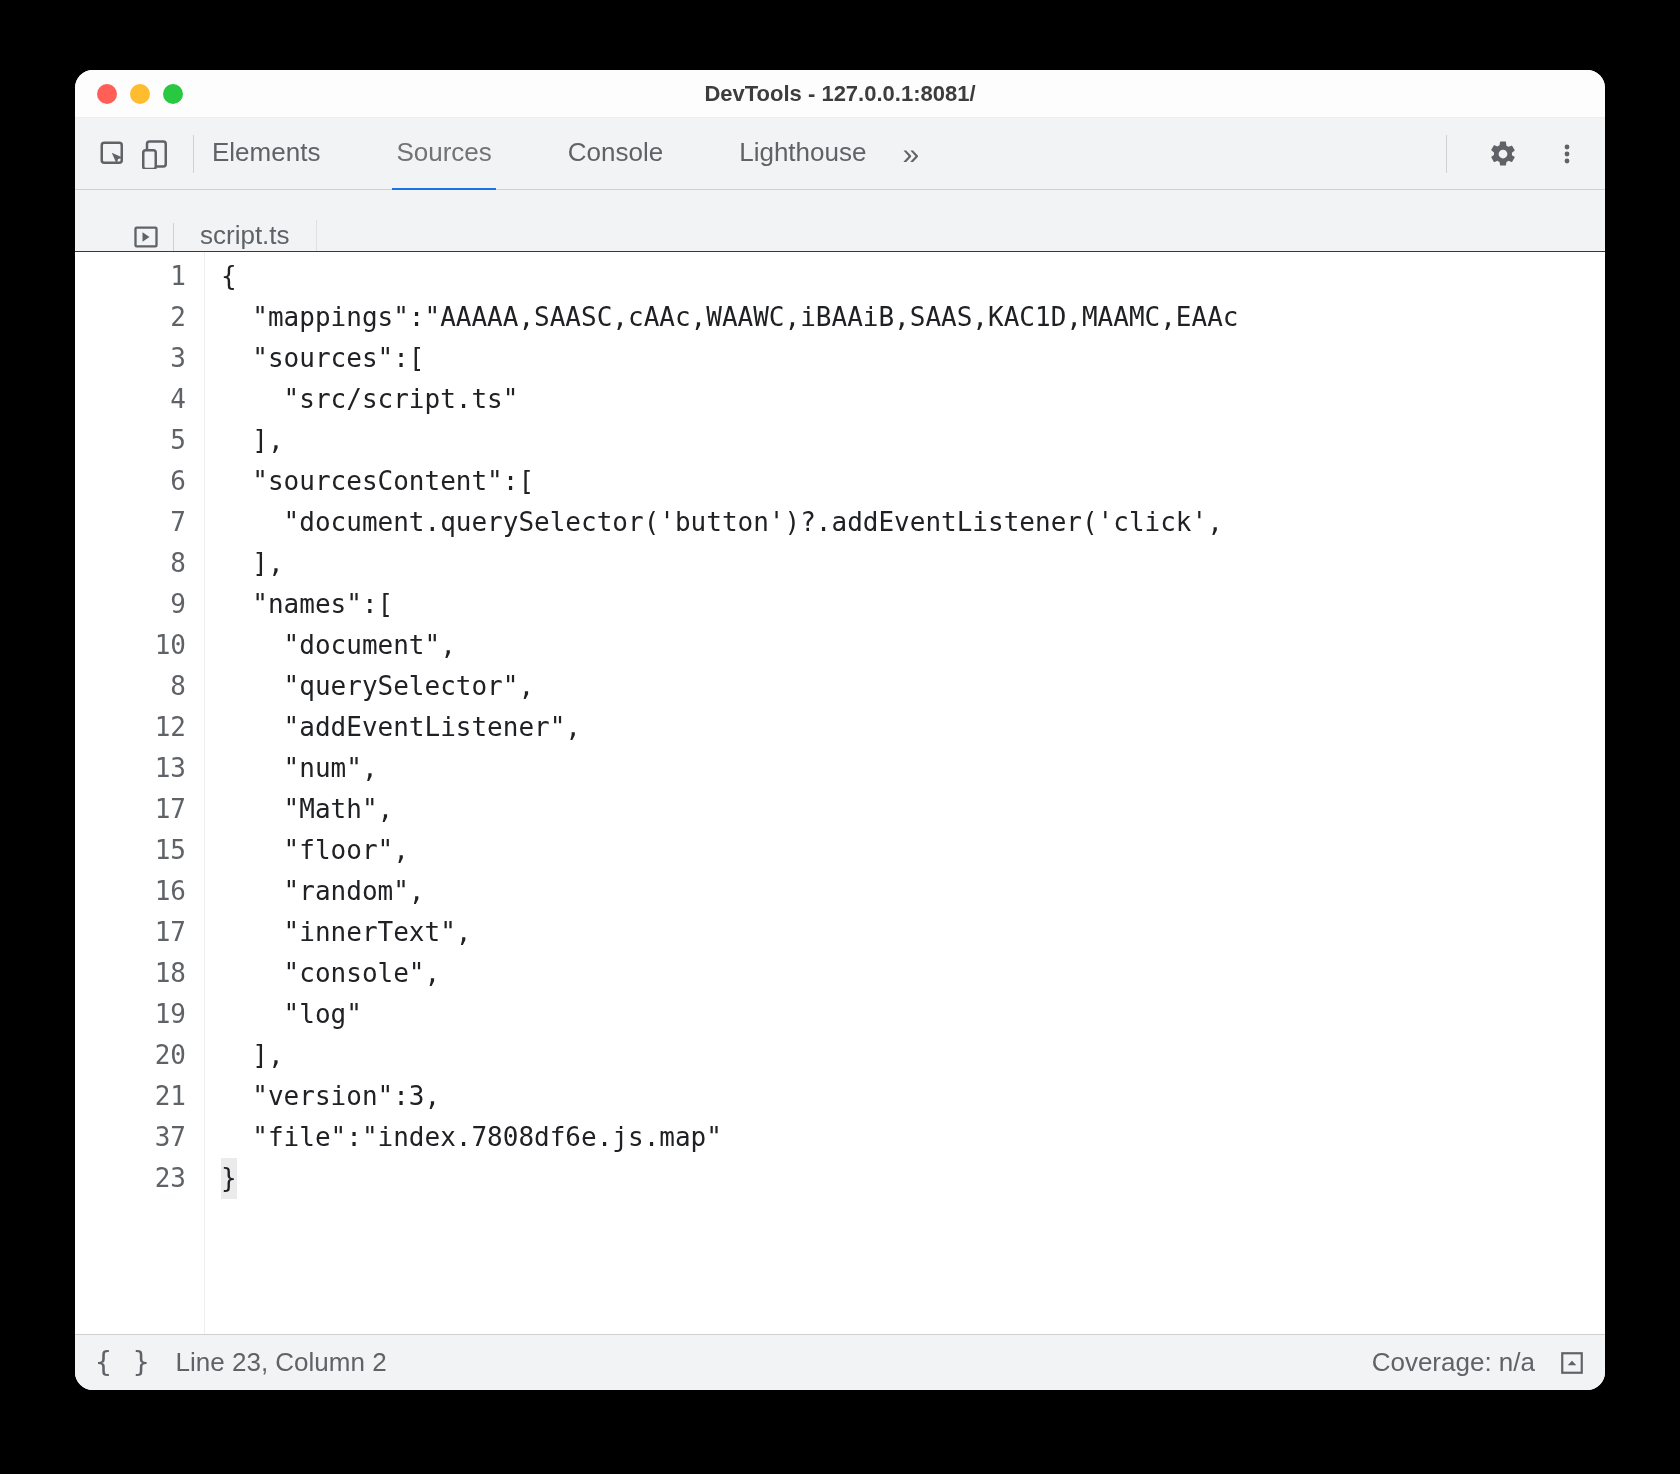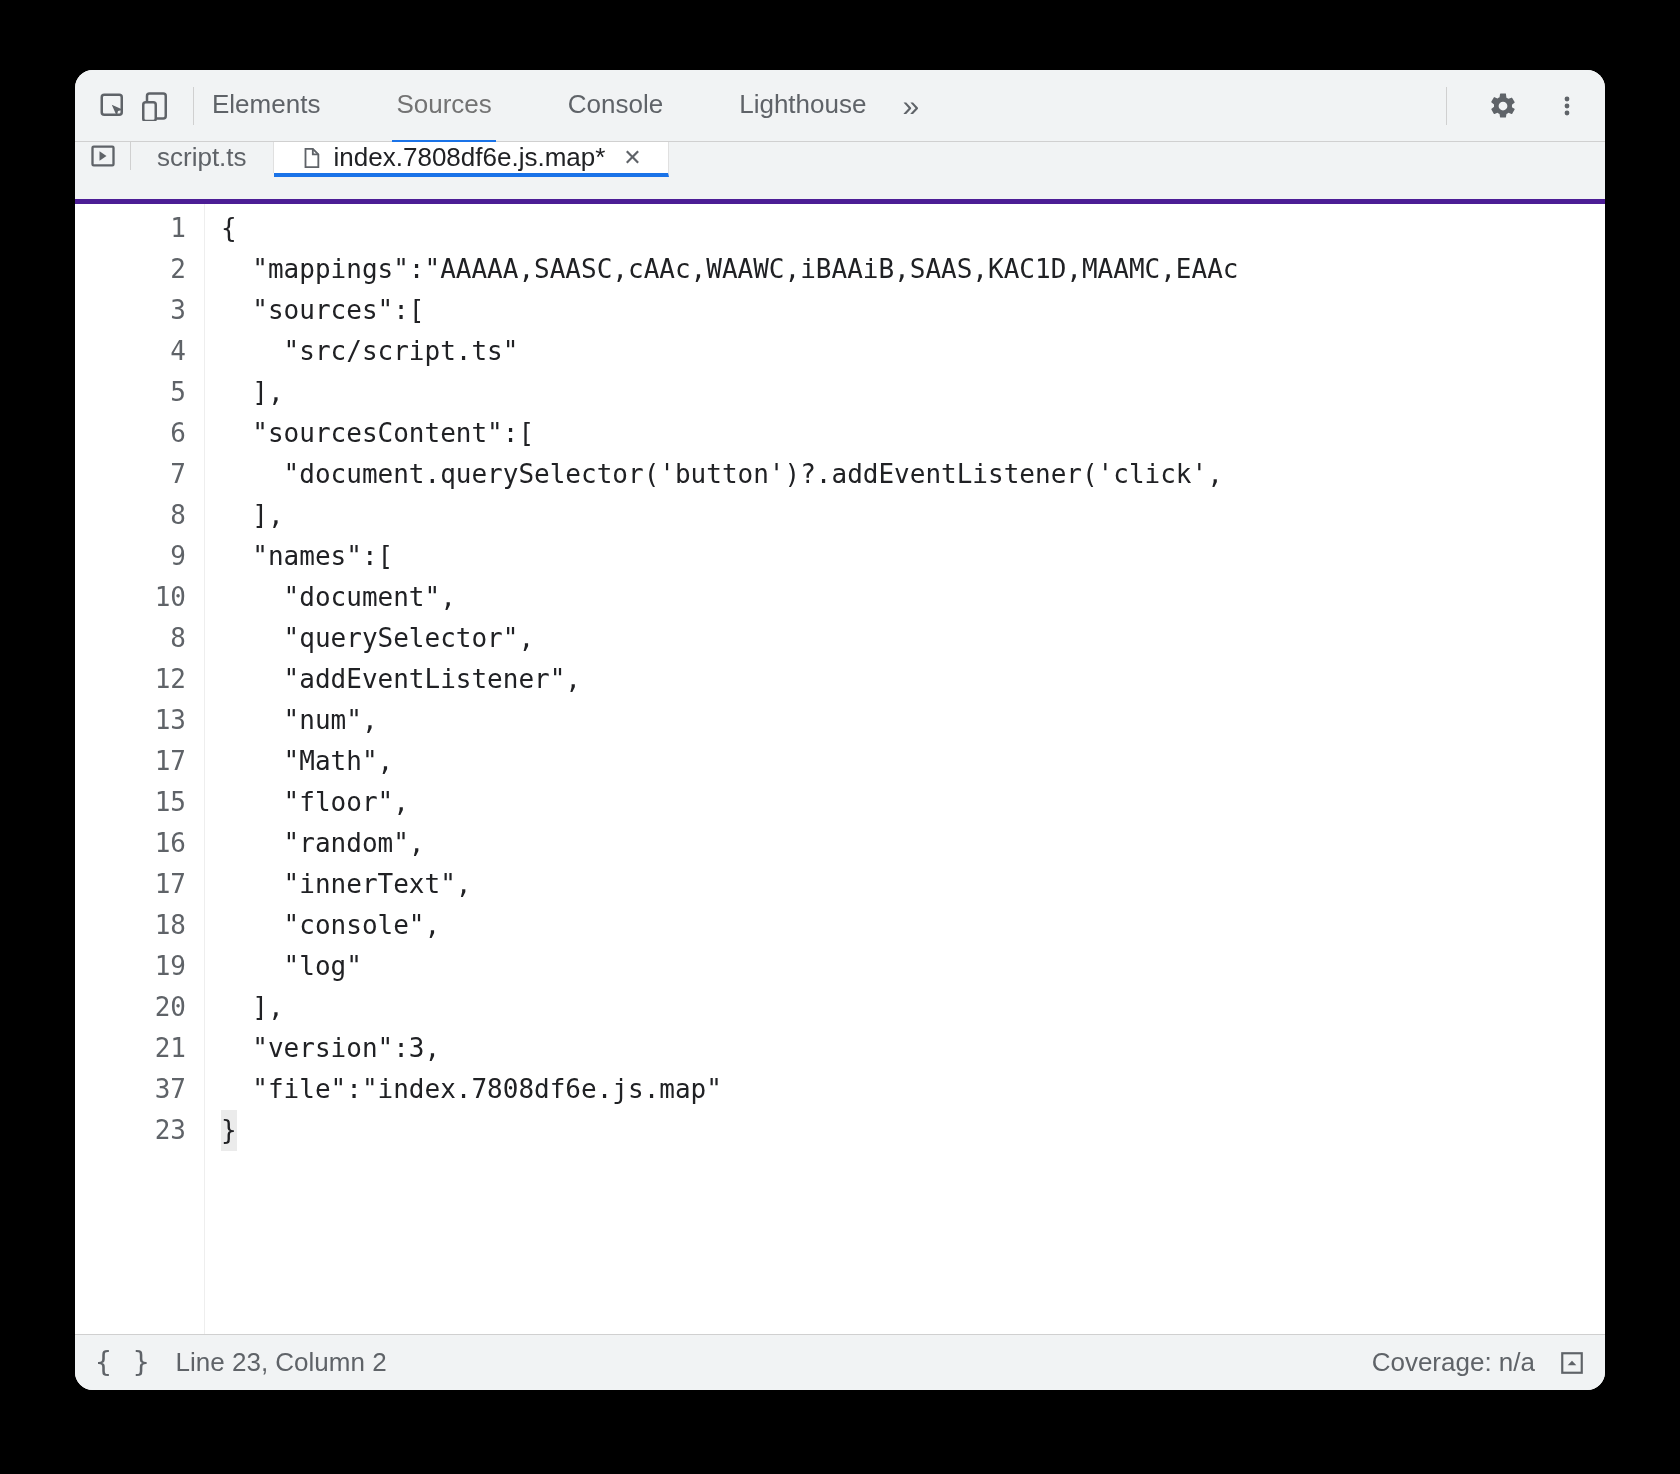--- a/index.html
+++ b/index.html
@@ -60,23 +60,24 @@
   }
   .divider { width: 1px; height: 38px; background: #d0d0d0; margin: 0 14px; }
   .panel-tabs { display: flex; gap: 68px; font-size: 26px; color: #5f6368; }
   .panel-tab { padding: 20px 4px; cursor: pointer; }
   .panel-tab.active { color: #737373; border-bottom: 4px solid #1a73e8; margin-bottom: -2px; }
   .chevron-more { margin-left: 32px; font-size: 30px; color: #5f6368; cursor: pointer; }
   .toolbar-right { margin-left: auto; display: flex; align-items: center; gap: 20px; }
   .file-tabs {
     height: 62px;
     background: #f1f3f4;
-    border-bottom: 5px solid #4c1d95;
-    display: flex;
-    align-items: flex-start;
+    border-bottom: 1px solid #4c1d95;
+    display: flex;
+    align-items: flex-end;
+    padding-left: 43px;
   }
   .file-tabs-left {
     width: 56px; display: flex; align-items: center; justify-content: center;
     border-right: 1px solid #d0d0d0;
   }
   .file-tab {
     display: flex; align-items: center; gap: 12px;
     padding: 0 26px;
     font-size: 26px;
     color: #5f6368;
@@ -130,20 +131,28 @@
   }
   .statusbar .spacer { flex: 1; }
   .braces-icon { font-family: monospace; font-size: 28px; letter-spacing: 2px; }
   svg { display: block; }
 </style>
 </head>
 <body>
 
 <div class="window">
 
+  <div class="titlebar">
+    <div class="traffic">
+      <div class="dot red"></div>
+      <div class="dot yellow"></div>
+      <div class="dot green"></div>
+    </div>
+    <div class="title">DevTools - 127.0.0.1:8081/</div>
+  </div>
 
   <div class="toolbar">
     <div class="tool-icon">
       <svg width="30" height="30" viewBox="0 0 24 24" fill="none" stroke="#5f6368" stroke-width="2">
         <rect x="3" y="3" width="16" height="16" rx="2"></rect>
         <path d="M11 11 L20 15 L16 16 L15 20 Z" fill="#5f6368" stroke="none"></path>
       </svg>
     </div>
     <div class="tool-icon">
       <svg width="30" height="30" viewBox="0 0 24 24" fill="none" stroke="#5f6368" stroke-width="2">
@@ -178,30 +187,20 @@
 
   <div class="file-tabs">
     <div class="file-tabs-left">
       <svg width="28" height="28" viewBox="0 0 24 24" fill="none" stroke="#5f6368" stroke-width="2">
         <rect x="3" y="4" width="18" height="16" rx="1"></rect>
         <path d="M9 8 L15 12 L9 16 Z" fill="#5f6368" stroke="none"></path>
       </svg>
     </div>
     <div class="file-tab">
       <span>script.ts</span>
-    </div>
-    <div class="file-tab active">
-      <span>
-        <svg width="22" height="26" viewBox="0 0 24 24" fill="none" stroke="#5f6368" stroke-width="2">
-          <path d="M6 2 H14 L20 8 V22 H6 Z"></path>
-          <path d="M14 2 V8 H20"></path>
-        </svg>
-      </span>
-      <span>index.7808df6e.js.map*</span>
-      <span class="close">✕</span>
     </div>
   </div>
 
   <div class="editor">
     <div class="gutter" id="gutter">
         <div>1</div>
         <div>2</div>
         <div>3</div>
         <div>4</div>
         <div>5</div>

